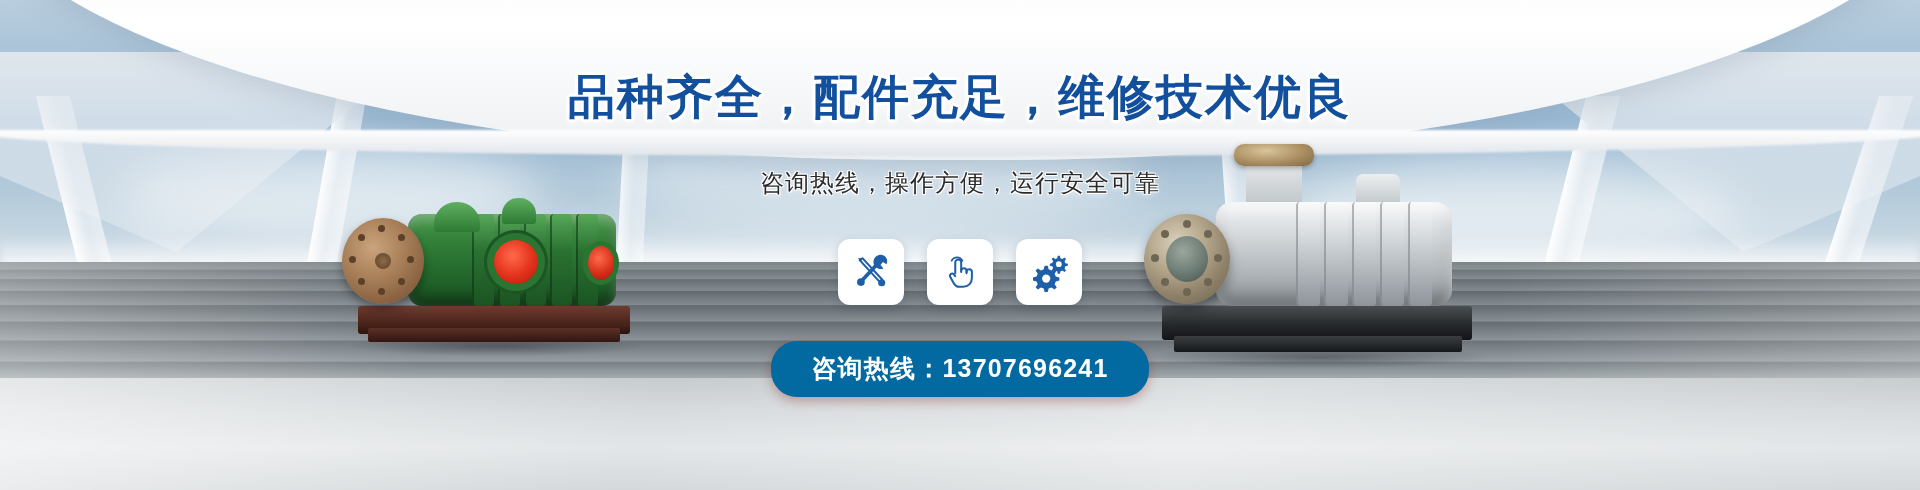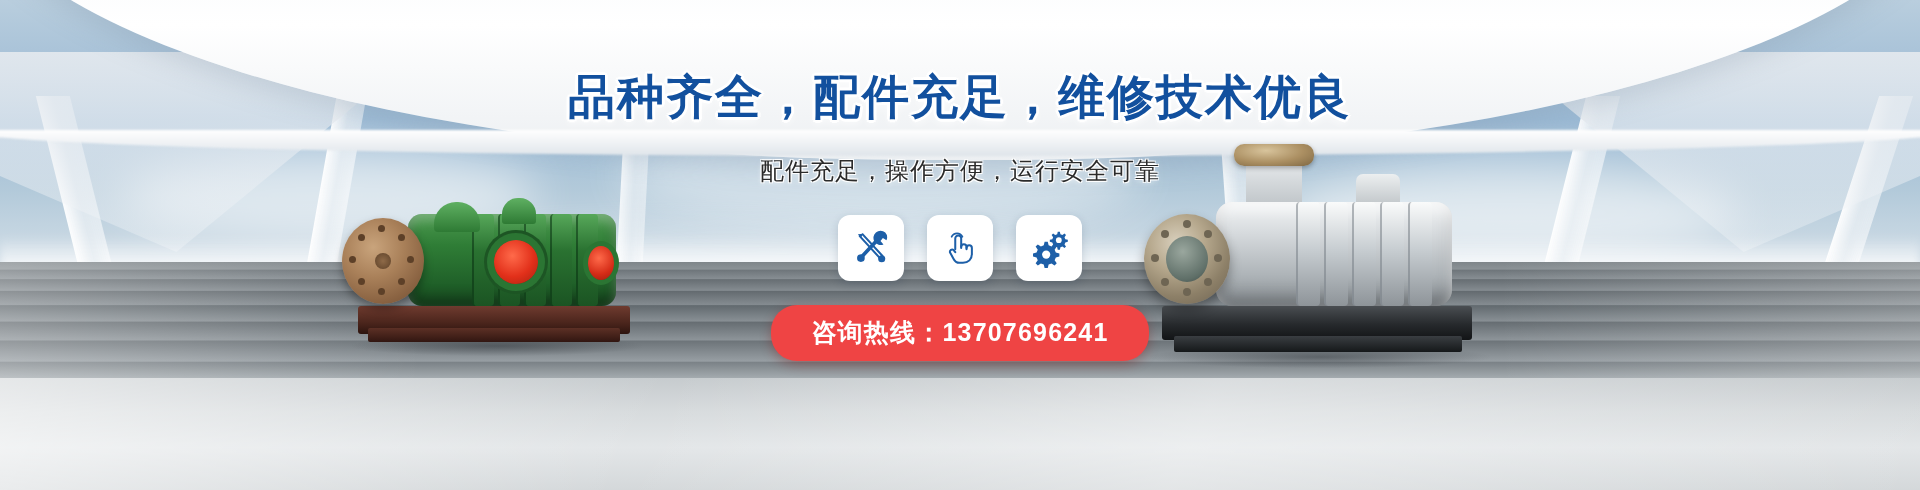--- a/index.html
+++ b/index.html
@@ -241,20 +241,21 @@
     background: radial-gradient(ellipse at center, rgba(35,40,45,.45) 0%, rgba(35,40,45,0) 72%);
   }
 
   
   .content {
     position: absolute;
     left: 0; top: 0; width: 1920px; height: 490px;
     display: flex;
     flex-direction: column;
     align-items: center;
+    gap: 12px;
   }
 
   .headline {
     margin-top: 66px;
     font-size: 47px;
     font-weight: bold;
     letter-spacing: 2px;
     color: #12509e;
     white-space: nowrap;
     text-shadow:
@@ -298,21 +299,21 @@
     border-radius: 12px;
     display: flex;
     align-items: center;
     justify-content: center;
     box-shadow: 0 3px 10px rgba(30,50,80,.18);
   }
   .icon-tile svg { display:block; }
 
   .hotline {
     margin-top: 24px;
-    background: #ef4444;
+    background: #0369a1;
     color: #ffffff;
     border-radius: 26px;
     padding: 11px 40px 12px;
     font-size: 25px;
     font-weight: bold;
     letter-spacing: 1.2px;
     white-space: nowrap;
     box-shadow: 0 4px 12px rgba(120,10,5,.3);
   }
 </style>
@@ -397,21 +398,21 @@
         <div class="pk-bolt" style="left:17px; top:16px"></div>
       </div>
     </div>
   </div>
 
   <div class="content">
 
     <div class="headline">品种齐全，配件充足，维修技术优良</div>
 
 
-    <div class="subtitle-cn">配件充足，操作方便，运行安全可靠</div>
+    <div class="subtitle-cn">咨询热线，操作方便，运行安全可靠</div>
 
     <div class="icon-row">
 
       <div class="icon-tile">
         <span>
           <svg width="38" height="38" viewBox="0 0 64 64" fill="#1d5fa8">
 
             <path d="M12 9 L18 15 L44 47 L48 52 L52 48 L47 44 L15 18 L9 12 Z" opacity="0"></path>
             <g stroke="#1d5fa8" stroke-width="3.4" stroke-linecap="round" fill="none">
               <line x1="13" y1="12" x2="47" y2="49"></line>

